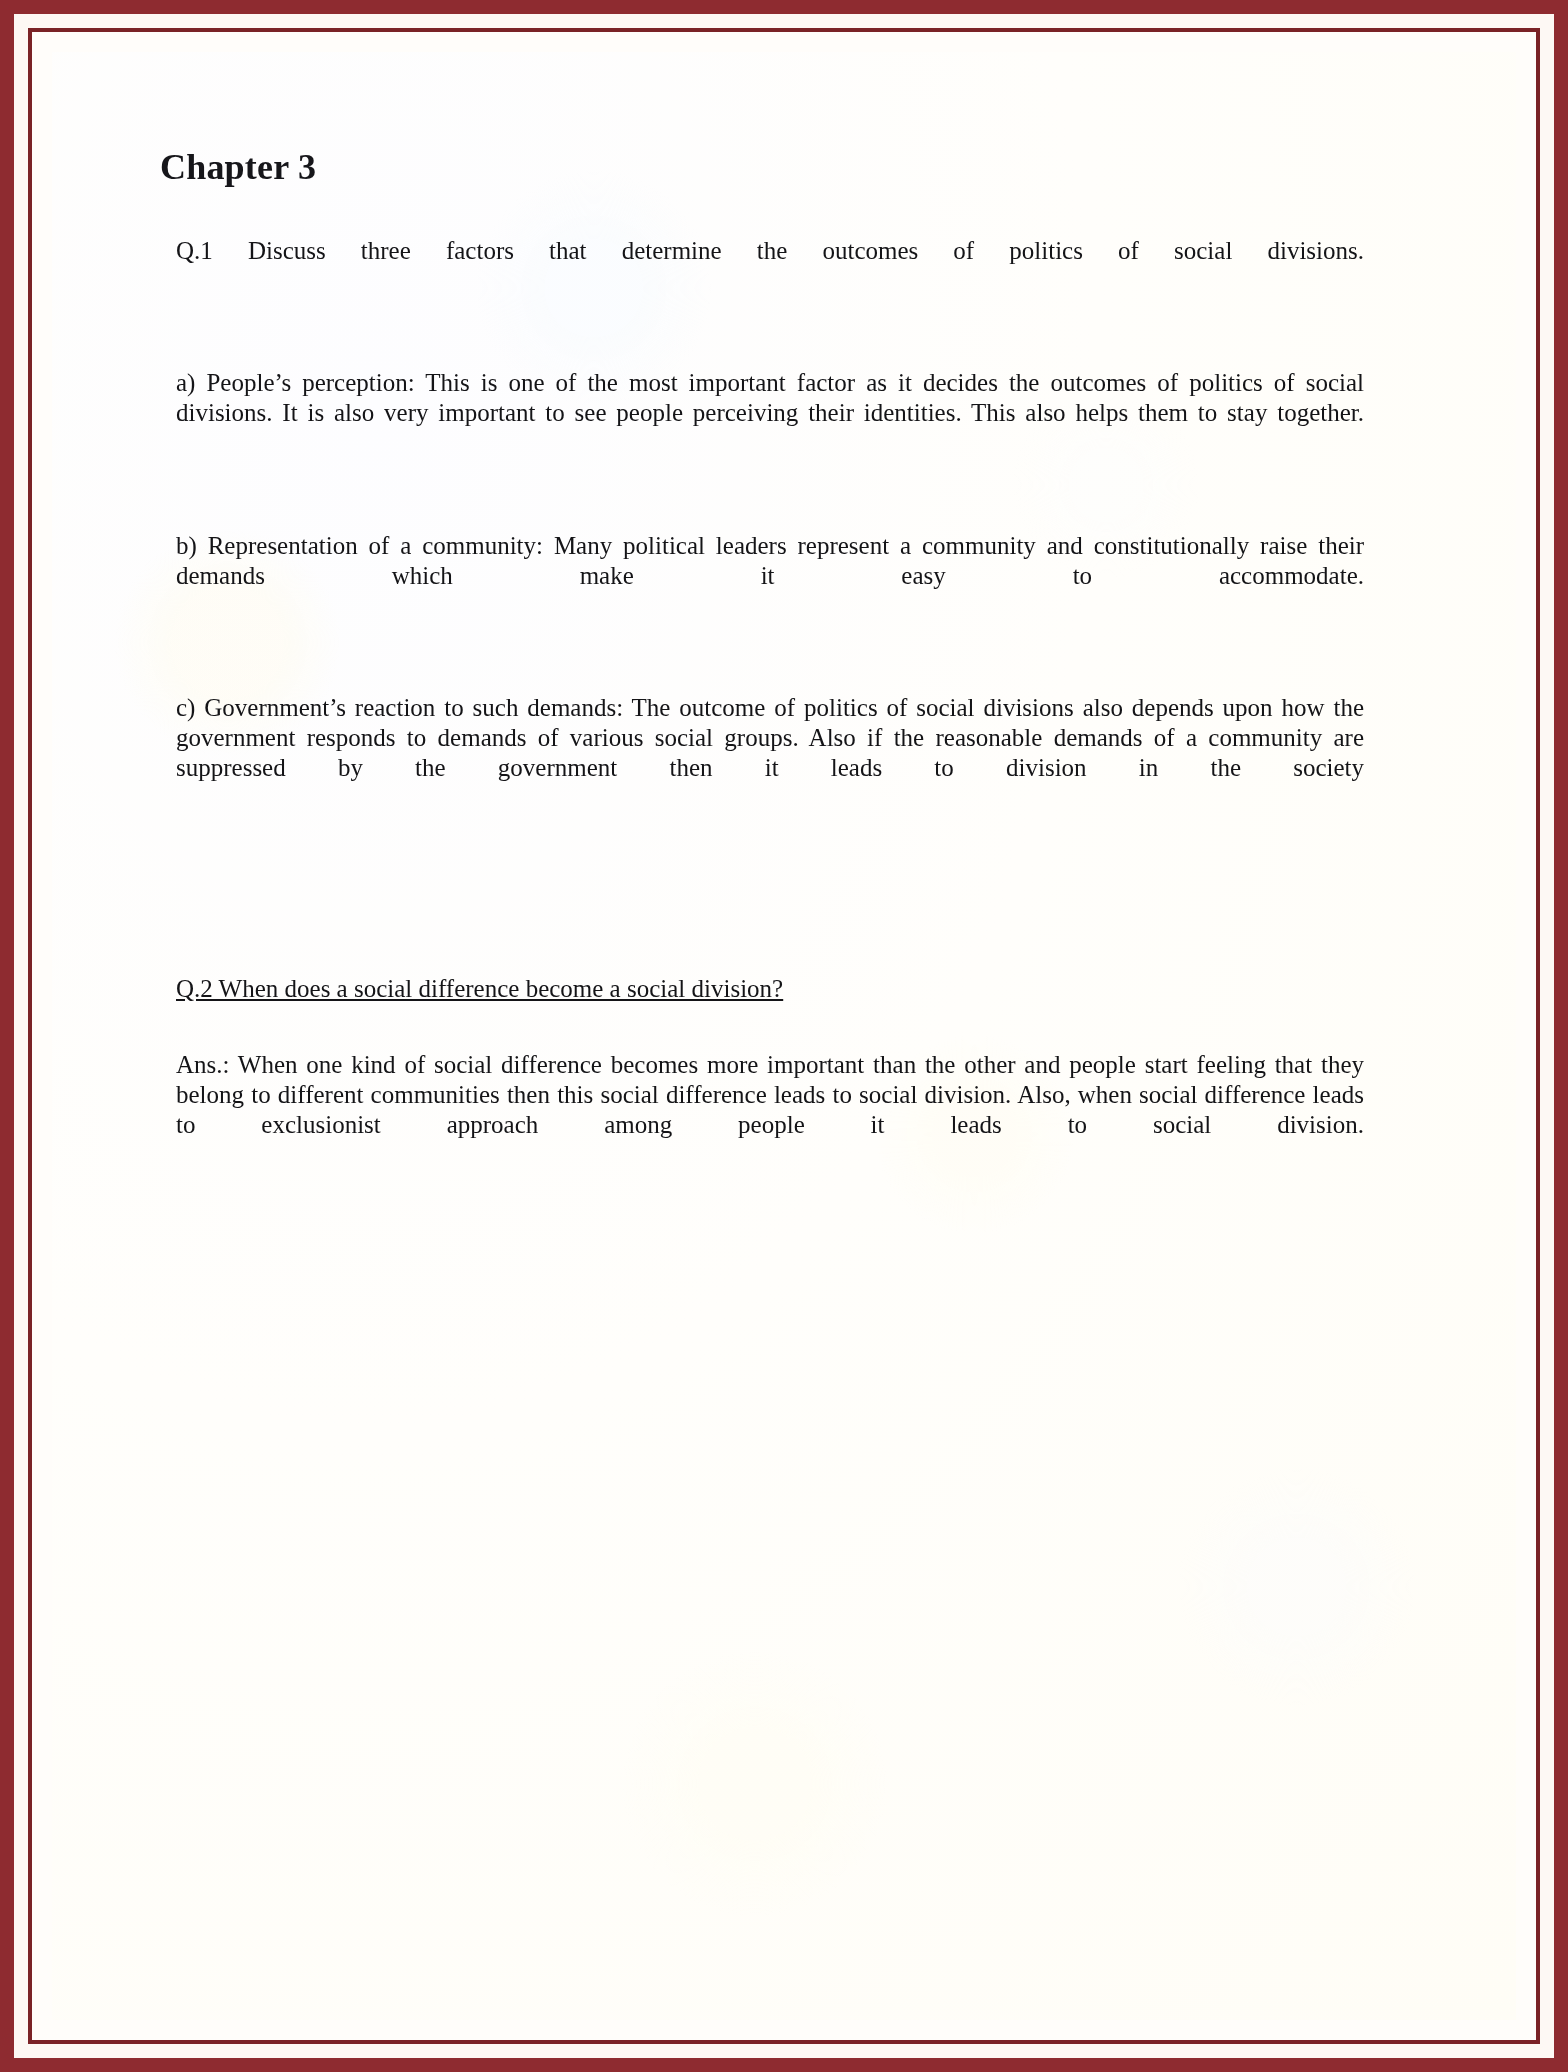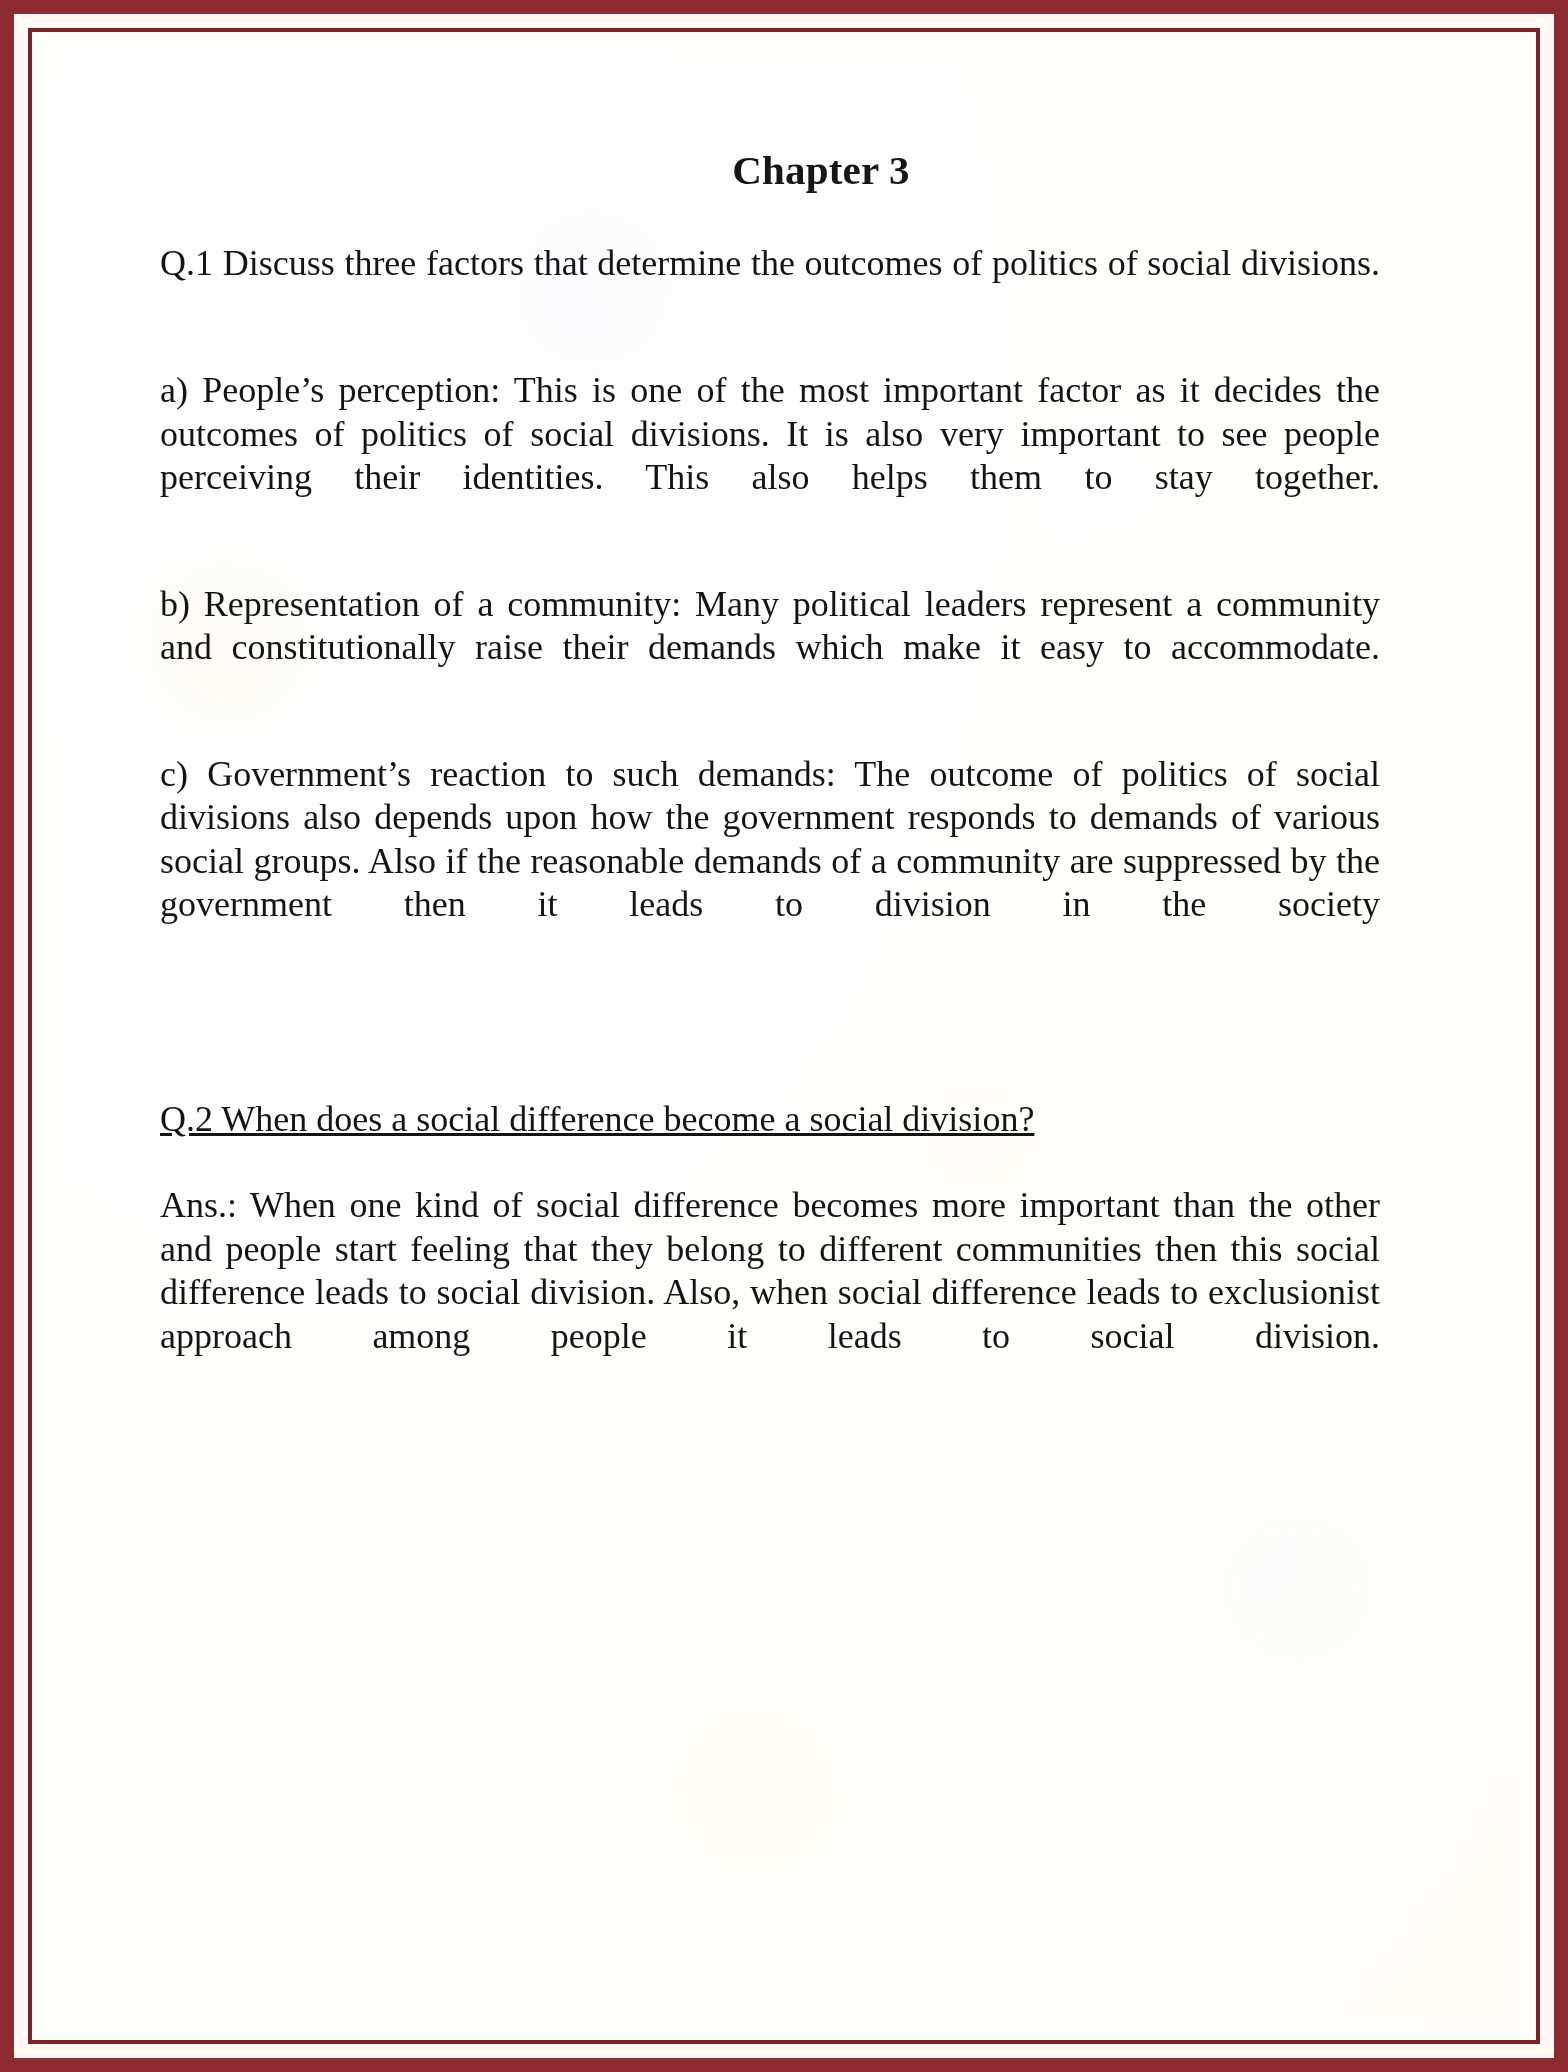--- a/index.html
+++ b/index.html
@@ -64,40 +64,39 @@
   
   .content {
     position: absolute;
     left: 108px;
     top: 0;
     width: 1322px;
     height: 100%;
   }
 
   .doc-title {
-    text-align: center;
     font-weight: bold;
-    font-size: 41px;
+    font-size: 36px;
     line-height: 1.28;
     color: #16161a;
     margin: 0;
     padding-top: 92px;
     letter-spacing: .2px;
   }
   .doc-title .line2 { display: block; }
 
   .body-col {
     width: 1220px;
     margin-top: 46px;
     color: #151518;
   }
 
   p.para {
-    margin: 0;
-    font-size: 36px;
+    margin: 16px;
+    font-size: 25px;
     line-height: 1.205;
     text-align: justify;
     text-justify: inter-word;
     color: #141417;
   }
   p.para.tight { text-align: left; text-decoration: underline; }
   .gap-md { height: 40px; }
   .gap-xl { height: 128px; }
 
   

